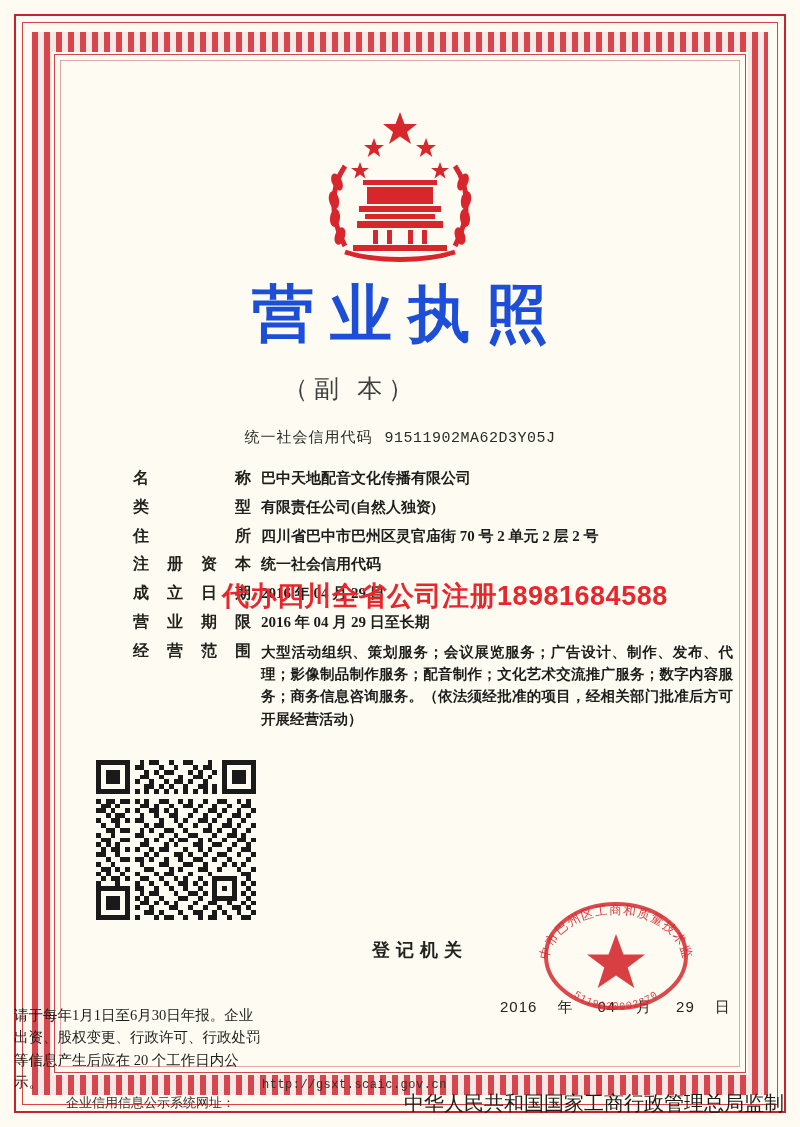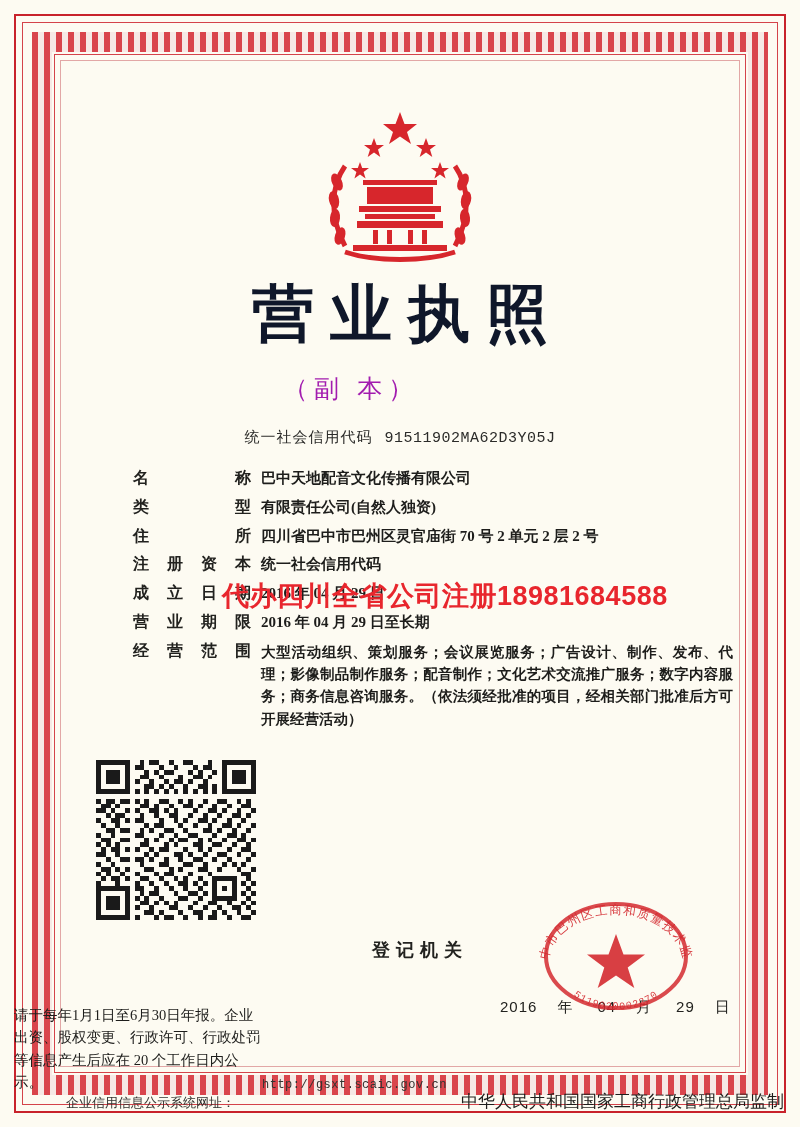--- a/index.html
+++ b/index.html
@@ -74,33 +74,33 @@
   .title {
     position: absolute;
     top: 272px;
     left: 0;
     width: 800px;
     text-align: center;
     font-family: "Liberation Serif", serif;
     font-weight: bold;
     font-size: 62px;
     letter-spacing: 16px;
-    color: #0f172a;
+    color: #1d4ed8;
     text-indent: 16px;
   }
   .subtitle {
     position: absolute;
     top: 372px;
     left: 0;
     width: 696px;
     text-align: center;
     font-family: "Liberation Serif", serif;
     font-size: 25px;
     letter-spacing: 6px;
-    color: #a21caf;
+    color: #404040;
     text-indent: 6px;
   }
 
   
   .credit-row {
     position: absolute;
     top: 428px;
     left: 0;
     width: 800px;
     text-align: center;
@@ -241,21 +241,21 @@
     font-size: 12px;
     color: #333330;
     letter-spacing: 0.5px;
     margin-left: 34px;
   }
   .footer-right {
     position: absolute;
     right: 16px;
     top: 1090px;
     font-family: "Liberation Serif", serif;
-    font-size: 17px;
+    font-size: 20px;
     color: #1d1d1b;
   }
 </style>
 </head>
 <body>
 
 <div class="page">
 
   <div class="frame-outer"></div>
   <div class="frame-mid"></div>

